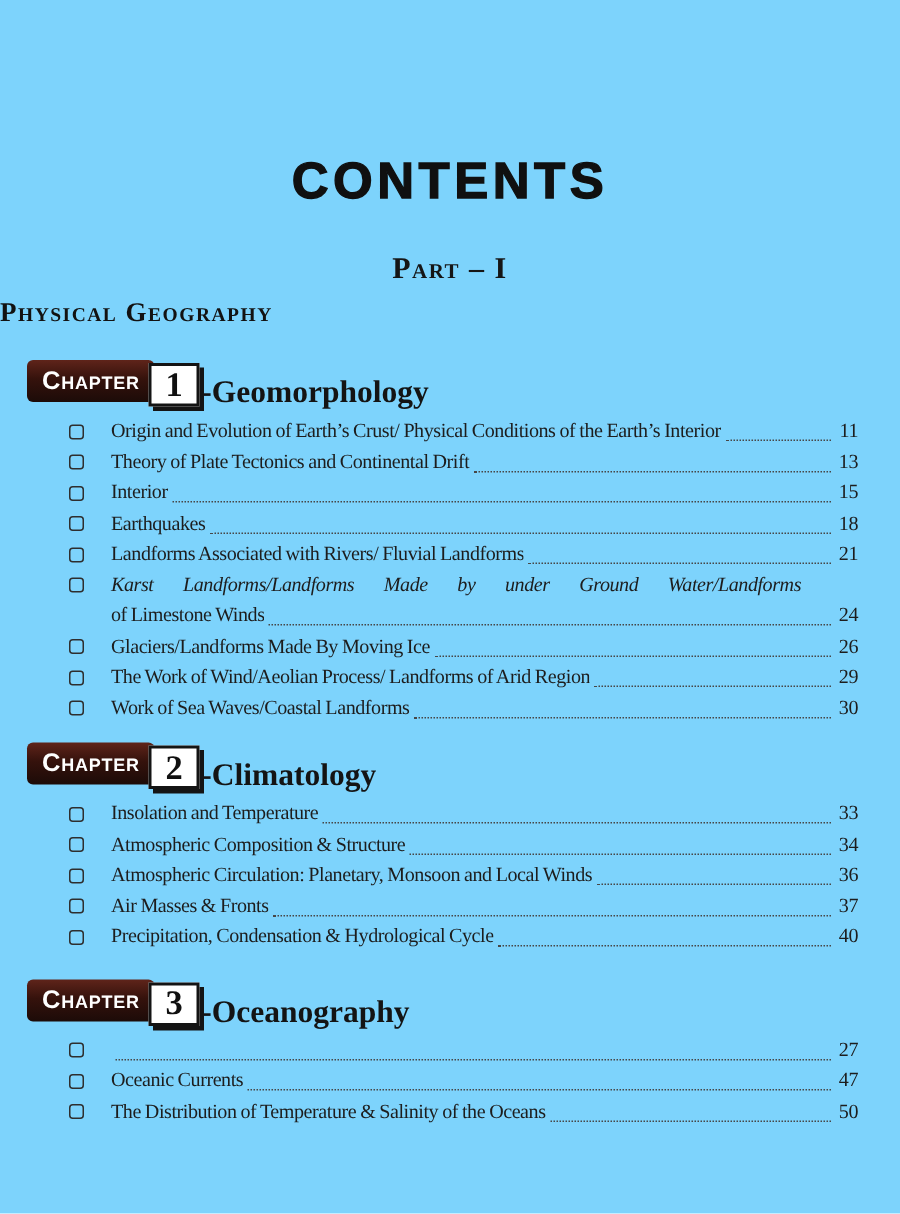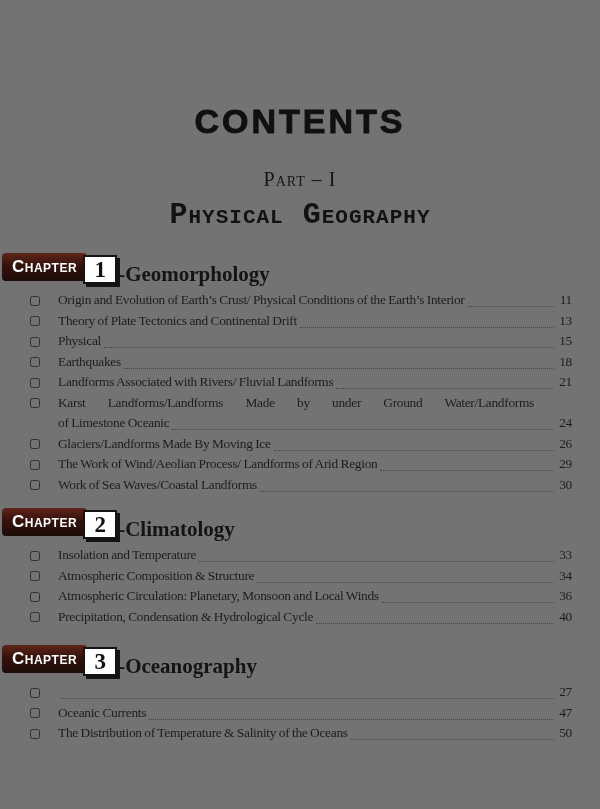--- a/index.html
+++ b/index.html
@@ -1,54 +1,52 @@
 <!DOCTYPE html>
 <html><head>
 <meta charset="utf-8">
 <style>
   html, body { margin: 0; padding: 0; background: #ffffff; }
   .page {
     position: relative;
     width: 600px; height: 809px;
-    background: #737373;
+    background: #7dd3fc;
     color: #1c1c1c;
     font-family: "Liberation Serif", serif;
     overflow: hidden;
     box-sizing: border-box;
   }
   .main-title {
     margin: 0; padding-top: 102px;
     text-align: center;
     font-family: "Liberation Sans", sans-serif;
     font-weight: bold;
     font-size: 34px;
     letter-spacing: 3px;
     color: #101010;
     -webkit-text-stroke: 0.9px #101010;
   }
   .part-heading {
     margin-top: 27px;
     text-align: center;
     font-variant: small-caps;
-    font-weight: normal;
+    font-weight: bold;
     font-size: 20px;
     letter-spacing: 1px;
     color: #151515;
   }
   .part-title {
     margin-top: 7px;
-    text-align: center;
     font-variant: small-caps;
     font-weight: bold;
-    font-size: 30px;
+    font-size: 18px;
     letter-spacing: 1px;
     color: #121212;
-    font-family: Liberation Mono, monospace;
-  }
-  .chapters { padding: 0 28px 0 2px; }
+  }
+  .chapters { padding: 0 28px 0 18px; }
   .chapter { margin-top: 17px; }
   .chapter:nth-child(2) { margin-top: 9px; }
   .chapter:nth-child(3) { margin-top: 14px; }
 
   .chapter-heading { display: flex; align-items: flex-end; height: 36px; }
   .badge { display: inline-flex; align-items: flex-end; }
   .badge-label {
     display: inline-block;
     background: linear-gradient(180deg, #5f241a 0%, #35120c 45%, #1c0b08 100%);
     color: #ffffff;
@@ -105,21 +103,21 @@
     box-sizing: border-box;
   }
   .line { display: flex; align-items: flex-end; }
   .line .t { flex: 0 1 auto; min-width: 0; white-space: nowrap; overflow: hidden; }
   .leader {
     flex: 1 1 auto; min-width: 6px;
     border-bottom: 1.9px dotted #474747;
     margin: 0 3px 3.5px 3px;
   }
   .pg { flex: none; min-width: 15px; text-align: right; }
-  .jline { text-align: justify; text-align-last: justify; padding-right: 38px; }
+  .jline { text-align: justify; text-align-last: justify; padding-right: 38px; font-style: italic; }
 </style>
 </head>
 <body>
 
 <div class="page">
   <h1 class="main-title">CONTENTS</h1>
   <div class="part-heading">Part – I</div>
   <div class="part-title">Physical Geography</div>
   <div class="chapters" id="chapters">
       <section class="chapter">
@@ -143,21 +141,21 @@
             <span class="bullet"></span>
             <div class="line">
               <span class="t">Theory of Plate Tectonics and Continental Drift</span>
               <span class="leader"></span>
               <span class="pg">13</span>
             </div>
           </li>
           <li class="item">
             <span class="bullet"></span>
             <div class="line">
-              <span class="t">Physical</span>
+              <span class="t">Interior</span>
               <span class="leader"></span>
               <span class="pg">15</span>
             </div>
           </li>
           <li class="item">
             <span class="bullet"></span>
             <div class="line">
               <span class="t">Earthquakes</span>
               <span class="leader"></span>
               <span class="pg">18</span>
@@ -168,21 +166,21 @@
             <div class="line">
               <span class="t">Landforms Associated with Rivers/ Fluvial Landforms</span>
               <span class="leader"></span>
               <span class="pg">21</span>
             </div>
           </li>
           <li class="item">
             <span class="bullet"></span>
             <div class="jline">Karst Landforms/Landforms Made by under Ground Water/Landforms</div>
             <div class="line">
-              <span class="t">of Limestone Oceanic</span>
+              <span class="t">of Limestone Winds</span>
               <span class="leader"></span>
               <span class="pg">24</span>
             </div>
           </li>
           <li class="item">
             <span class="bullet"></span>
             <div class="line">
               <span class="t">Glaciers/Landforms Made By Moving Ice</span>
               <span class="leader"></span>
               <span class="pg">26</span>
@@ -235,20 +233,28 @@
             <span class="bullet"></span>
             <div class="line">
               <span class="t">Atmospheric Circulation: Planetary, Monsoon and Local Winds</span>
               <span class="leader"></span>
               <span class="pg">36</span>
             </div>
           </li>
           <li class="item">
             <span class="bullet"></span>
             <div class="line">
+              <span class="t">Air Masses &amp; Fronts</span>
+              <span class="leader"></span>
+              <span class="pg">37</span>
+            </div>
+          </li>
+          <li class="item">
+            <span class="bullet"></span>
+            <div class="line">
               <span class="t">Precipitation, Condensation &amp; Hydrological Cycle</span>
               <span class="leader"></span>
               <span class="pg">40</span>
             </div>
           </li>
         </ul>
       </section>
       <section class="chapter">
         <div class="chapter-heading">
           <span class="badge">

